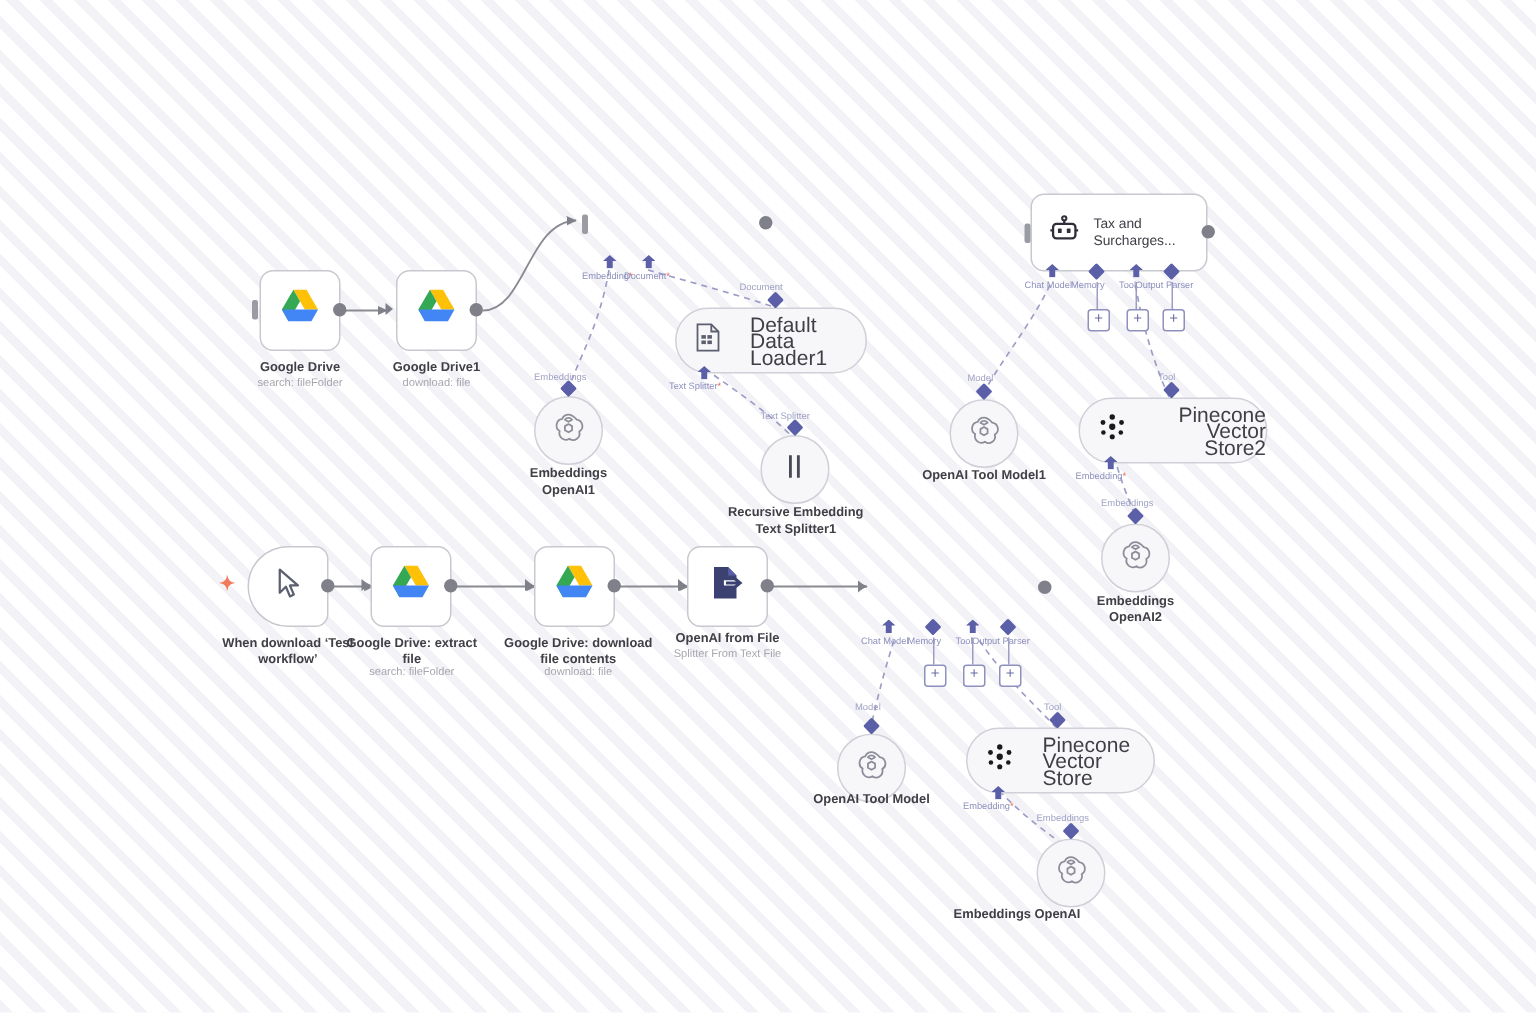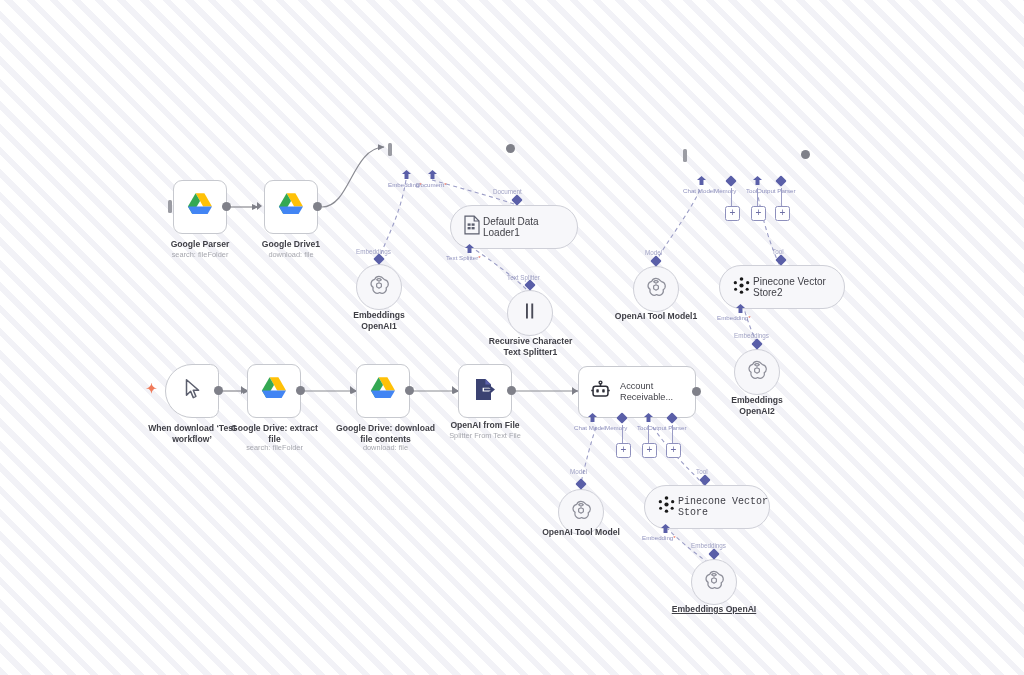--- a/index.html
+++ b/index.html
@@ -82,22 +82,22 @@
     height: 44px;
     background: #f7f7fa;
     border: 1.1px solid #cfd0d8;
     border-radius: 24px;
     display: flex;
     align-items: center;
     padding-left: 12px;
     box-sizing: border-box;
   }
   .pill-node .pill-label {
-    margin-left: 2px;
-    font-size: 10px;
+    margin-left: 19px;
+    font-size: 14px;
     color: #3f3f46;
     line-height: 11px;
   }
 
   
   .circ-node {
     width: 46px;
     height: 46px;
     border-radius: 50%;
     background: #f7f7fa;
@@ -264,21 +264,21 @@
       <svg width="28" height="26" viewBox="0 0 28 26">
         <path d="M9.6 1.2 L18.4 1.2 L26 14.4 L17.2 14.4 Z" fill="#ffc107"></path>
         <path d="M9.6 1.2 L1.9 14.4 L6.3 22.1 L14 8.9 Z" fill="#34a853"></path>
         <path d="M1.9 14.4 L26 14.4 L21.6 22.1 L6.3 22.1 Z" fill="#4285f4"></path>
         <path d="M9.6 1.2 L14 8.9 L18.4 1.2 Z" fill="#ffffff" opacity="0"></path>
       </svg>
     </span>
   </div>
   <div class="in-port" style="left:168px; top:200px;"></div>
   <div class="out-port" style="left:222px; top:202px;"></div>
-  <div class="caption" style="left:150px; top:239px; width:100px;">Google Parser</div>
+  <div class="caption" style="left:150px; top:239px; width:100px;">Google Drive</div>
   <div class="subcaption" style="left:150px; top:250px; width:100px;">search: fileFolder</div>
 
   <div class="node sq-node" style="left:264px; top:180px;">
     <span class="icon-wrap">
       <svg width="28" height="26" viewBox="0 0 28 26">
         <path d="M9.6 1.2 L18.4 1.2 L26 14.4 L17.2 14.4 Z" fill="#ffc107"></path>
         <path d="M9.6 1.2 L1.9 14.4 L6.3 22.1 L14 8.9 Z" fill="#34a853"></path>
         <path d="M1.9 14.4 L26 14.4 L21.6 22.1 L6.3 22.1 Z" fill="#4285f4"></path>
       </svg>
     </span>
@@ -330,23 +330,37 @@
   <div class="node circ-node" style="left:507px; top:290px;">
     <span class="icon-wrap">
       <svg width="18" height="20" viewBox="0 0 18 20">
         <rect x="5" y="2.5" width="1.9" height="15" fill="#4a4b57"></rect>
         <rect x="10.3" y="2.5" width="1.9" height="15" fill="#4a4b57"></rect>
       </svg>
     </span>
   </div>
   <div class="diamond" style="left:526px; top:281px;"></div>
   <div class="edge-label" style="left:507px; top:274px;">Text Splitter</div>
-  <div class="caption" style="left:473px; top:336px; width:115px;">Recursive Character
+  <div class="caption" style="left:473px; top:336px; width:115px;">Recursive Embedding
 Text Splitter1</div>
 
+  <div class="node agent-node" style="left:687px; top:129px;">
+    <span class="icon-wrap">
+      <svg width="21" height="20" viewBox="0 0 22 20">
+        <rect x="3.2" y="6" width="15.6" height="10.2" rx="2.4" fill="none" stroke="#2e2f38" stroke-width="1.6"></rect>
+        <rect x="6.6" y="9.3" width="2.6" height="3.2" rx="0.6" fill="#2e2f38"></rect>
+        <rect x="12.8" y="9.3" width="2.6" height="3.2" rx="0.6" fill="#2e2f38"></rect>
+        <path d="M11 6 V3.2" stroke="#2e2f38" stroke-width="1.6"></path>
+        <circle cx="11" cy="2.2" r="1.5" fill="none" stroke="#2e2f38" stroke-width="1.4"></circle>
+        <path d="M3.2 10.6 H1.3 M18.8 10.6 H20.7" stroke="#2e2f38" stroke-width="1.6"></path>
+      </svg>
+    </span>
+    <span class="agent-label">Tax and
+Surcharges...</span>
+  </div>
   <div class="in-port" style="left:683px; top:149px;"></div>
   <div class="out-port" style="left:801px; top:150px;"></div>
 
   <div class="up-arrow" style="left:697px; top:176px;"></div>
   <div class="diamond" style="left:727px; top:177px;"></div>
   <div class="up-arrow" style="left:753px; top:176px;"></div>
   <div class="diamond" style="left:777px; top:177px;"></div>
   <div class="port-label" style="left:683px; top:187px;">Chat Model</div>
   <div class="port-label" style="left:714px; top:187px;">Memory</div>
   <div class="port-label" style="left:746px; top:187px;">Tool</div>
@@ -363,21 +377,21 @@
     <span class="icon-wrap">
       <svg width="22" height="22" viewBox="0 0 24 24">
         <path d="M12 2.6 c-2.1 0-3.9 1.3-4.6 3.2 -2 .3-3.6 1.8-4 3.8 -.4 2 .5 4 2.2 5 -.6 1.9 0 4 1.6 5.3 1.6 1.3 3.8 1.4 5.5 .3 1.6 1.2 3.8 1.2 5.4 0 1.6-1.2 2.3-3.3 1.7-5.2 1.7-1 2.6-3 2.2-5 -.4-2-2-3.5-4-3.8 C15.9 3.9 14.1 2.6 12 2.6 z M12 5 c1 0 2 .5 2.6 1.3 l-2.6 1.5 -2.6-1.5 C10 5.5 11 5 12 5 z M12 9.5 l2.6 1.5 v3 L12 15.5 9.4 14 v-3 z" fill="none" stroke="#8d8e99" stroke-width="1.3" stroke-linejoin="round"></path>
       </svg>
     </span>
   </div>
   <div class="diamond" style="left:652px; top:257px;"></div>
   <div class="edge-label" style="left:645px; top:249px;">Model</div>
   <div class="caption" style="left:606px; top:311px; width:100px;">OpenAI Tool Model1</div>
 
-  <div class="node pill-node" style="left:719px; top:265px; width:126px;">
+  <div class="node pill-node" style="left:719px; top:265px; width:126px;text-align:right;">
     <span class="icon-wrap">
       <svg width="19" height="19" viewBox="0 0 20 20">
         <circle cx="10" cy="3.2" r="1.9" fill="#1a1a1a"></circle>
         <circle cx="16.5" cy="7" r="1.7" fill="#1a1a1a"></circle>
         <circle cx="16" cy="14" r="1.6" fill="#1a1a1a"></circle>
         <circle cx="10" cy="17" r="1.8" fill="#1a1a1a"></circle>
         <circle cx="3.8" cy="14" r="1.6" fill="#1a1a1a"></circle>
         <circle cx="3.5" cy="7" r="1.7" fill="#1a1a1a"></circle>
         <circle cx="10" cy="10" r="2.2" fill="#1a1a1a"></circle>
       </svg>
@@ -452,34 +466,20 @@
         <path d="M12.4 2 v5.6 H18" fill="#5a5fa8"></path>
         <path d="M11 12.6 h8.6 M16.6 9.5 L20.4 12.6 L16.6 15.7" fill="none" stroke="#3b4272" stroke-width="2"></path>
       </svg>
     </span>
   </div>
   <div class="arrow-in" style="left:452px; top:386px;"></div>
   <div class="out-port" style="left:507px; top:386px;"></div>
   <div class="caption" style="left:435px; top:420px; width:100px;">OpenAI from File</div>
   <div class="subcaption" style="left:435px; top:431px; width:100px;">Splitter From Text File</div>
 
-  <div class="node agent-node" style="left:578px; top:366px;">
-    <span class="icon-wrap">
-      <svg width="21" height="20" viewBox="0 0 22 20">
-        <rect x="3.2" y="6" width="15.6" height="10.2" rx="2.4" fill="none" stroke="#2e2f38" stroke-width="1.6"></rect>
-        <rect x="6.6" y="9.3" width="2.6" height="3.2" rx="0.6" fill="#2e2f38"></rect>
-        <rect x="12.8" y="9.3" width="2.6" height="3.2" rx="0.6" fill="#2e2f38"></rect>
-        <path d="M11 6 V3.2" stroke="#2e2f38" stroke-width="1.6"></path>
-        <circle cx="11" cy="2.2" r="1.5" fill="none" stroke="#2e2f38" stroke-width="1.4"></circle>
-        <path d="M3.2 10.6 H1.3 M18.8 10.6 H20.7" stroke="#2e2f38" stroke-width="1.6"></path>
-      </svg>
-    </span>
-    <span class="agent-label">Account
-Receivable...</span>
-  </div>
   <div class="arrow-in" style="left:572px; top:387px;"></div>
   <div class="out-port" style="left:692px; top:387px;"></div>
 
   <div class="up-arrow" style="left:588px; top:413px;"></div>
   <div class="diamond" style="left:618px; top:414px;"></div>
   <div class="up-arrow" style="left:644px; top:413px;"></div>
   <div class="diamond" style="left:668px; top:414px;"></div>
   <div class="port-label" style="left:574px; top:424px;">Chat Model</div>
   <div class="port-label" style="left:605px; top:424px;">Memory</div>
   <div class="port-label" style="left:637px; top:424px;">Tool</div>
@@ -495,21 +495,21 @@
     <span class="icon-wrap">
       <svg width="22" height="22" viewBox="0 0 24 24">
         <path d="M12 2.6 c-2.1 0-3.9 1.3-4.6 3.2 -2 .3-3.6 1.8-4 3.8 -.4 2 .5 4 2.2 5 -.6 1.9 0 4 1.6 5.3 1.6 1.3 3.8 1.4 5.5 .3 1.6 1.2 3.8 1.2 5.4 0 1.6-1.2 2.3-3.3 1.7-5.2 1.7-1 2.6-3 2.2-5 -.4-2-2-3.5-4-3.8 C15.9 3.9 14.1 2.6 12 2.6 z M12 5 c1 0 2 .5 2.6 1.3 l-2.6 1.5 -2.6-1.5 C10 5.5 11 5 12 5 z M12 9.5 l2.6 1.5 v3 L12 15.5 9.4 14 v-3 z" fill="none" stroke="#8d8e99" stroke-width="1.3" stroke-linejoin="round"></path>
       </svg>
     </span>
   </div>
   <div class="diamond" style="left:577px; top:480px;"></div>
   <div class="edge-label" style="left:570px; top:468px;">Model</div>
   <div class="caption" style="left:531px; top:527px; width:100px;">OpenAI Tool Model</div>
 
-  <div class="node pill-node" style="left:644px; top:485px; width:126px;font-family:Liberation Mono, monospace;">
+  <div class="node pill-node" style="left:644px; top:485px; width:126px;">
     <span class="icon-wrap">
       <svg width="19" height="19" viewBox="0 0 20 20">
         <circle cx="10" cy="3.2" r="1.9" fill="#1a1a1a"></circle>
         <circle cx="16.5" cy="7" r="1.7" fill="#1a1a1a"></circle>
         <circle cx="16" cy="14" r="1.6" fill="#1a1a1a"></circle>
         <circle cx="10" cy="17" r="1.8" fill="#1a1a1a"></circle>
         <circle cx="3.8" cy="14" r="1.6" fill="#1a1a1a"></circle>
         <circle cx="3.5" cy="7" r="1.7" fill="#1a1a1a"></circle>
         <circle cx="10" cy="10" r="2.2" fill="#1a1a1a"></circle>
       </svg>
@@ -524,15 +524,15 @@
 
   <div class="node circ-node" style="left:691px; top:559px;">
     <span class="icon-wrap">
       <svg width="22" height="22" viewBox="0 0 24 24">
         <path d="M12 2.6 c-2.1 0-3.9 1.3-4.6 3.2 -2 .3-3.6 1.8-4 3.8 -.4 2 .5 4 2.2 5 -.6 1.9 0 4 1.6 5.3 1.6 1.3 3.8 1.4 5.5 .3 1.6 1.2 3.8 1.2 5.4 0 1.6-1.2 2.3-3.3 1.7-5.2 1.7-1 2.6-3 2.2-5 -.4-2-2-3.5-4-3.8 C15.9 3.9 14.1 2.6 12 2.6 z M12 5 c1 0 2 .5 2.6 1.3 l-2.6 1.5 -2.6-1.5 C10 5.5 11 5 12 5 z M12 9.5 l2.6 1.5 v3 L12 15.5 9.4 14 v-3 z" fill="none" stroke="#8d8e99" stroke-width="1.3" stroke-linejoin="round"></path>
       </svg>
     </span>
   </div>
   <div class="diamond" style="left:710px; top:550px;"></div>
   <div class="edge-label" style="left:691px; top:542px;">Embeddings</div>
-  <div class="caption" style="left:664px; top:604px; width:100px;text-decoration:underline;">Embeddings OpenAI</div>
+  <div class="caption" style="left:628px; top:604px; width:100px;">Embeddings OpenAI</div>
 
 </div>
 
 </body></html>

